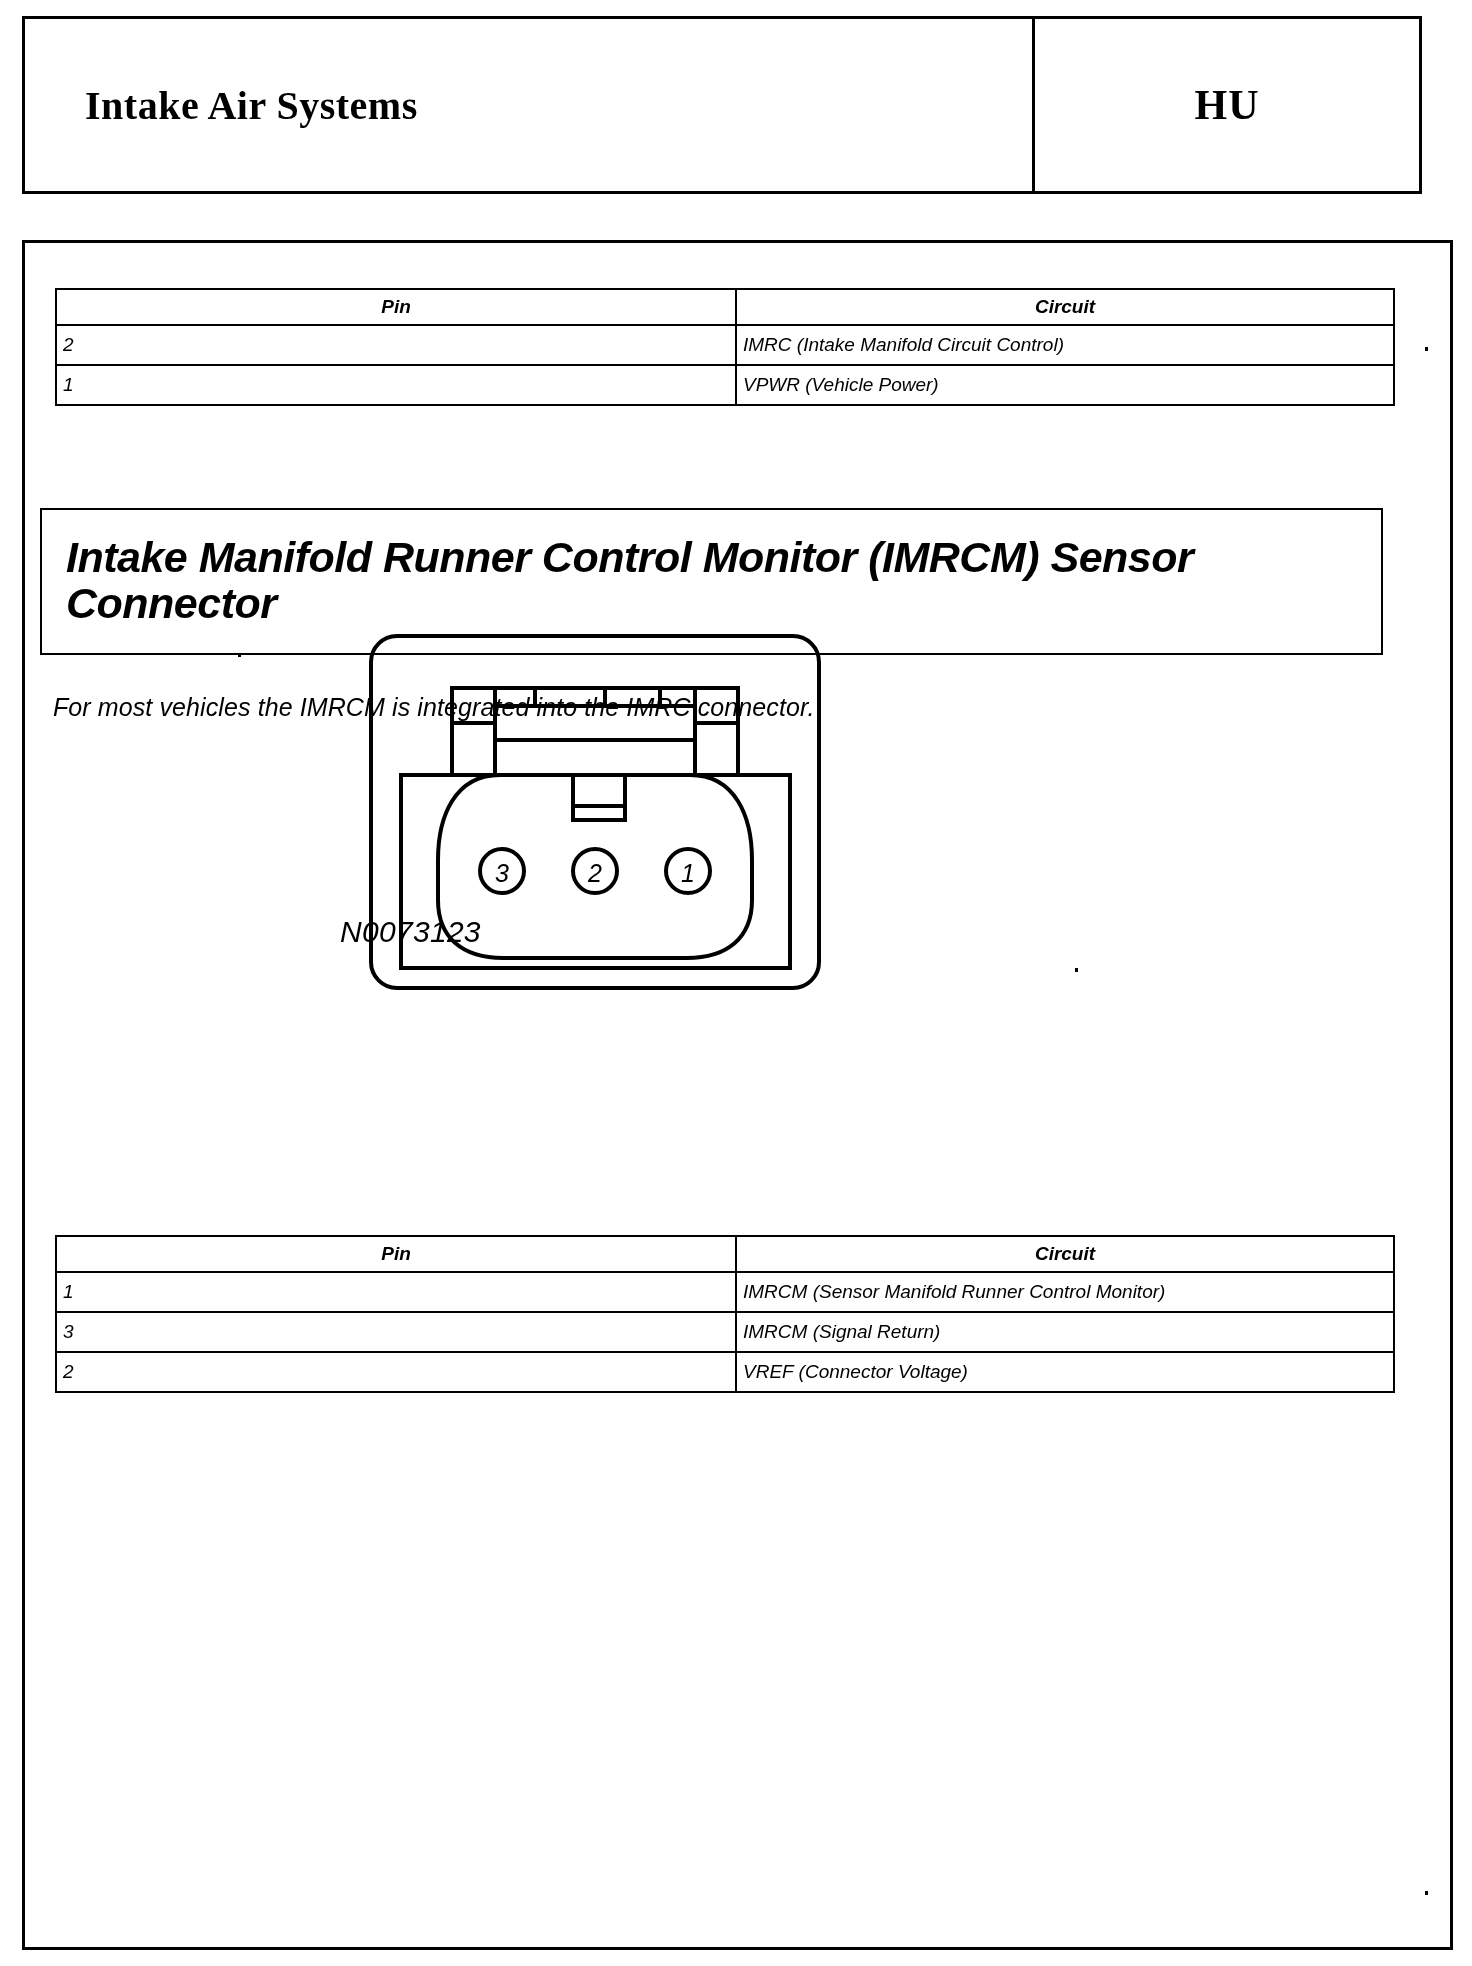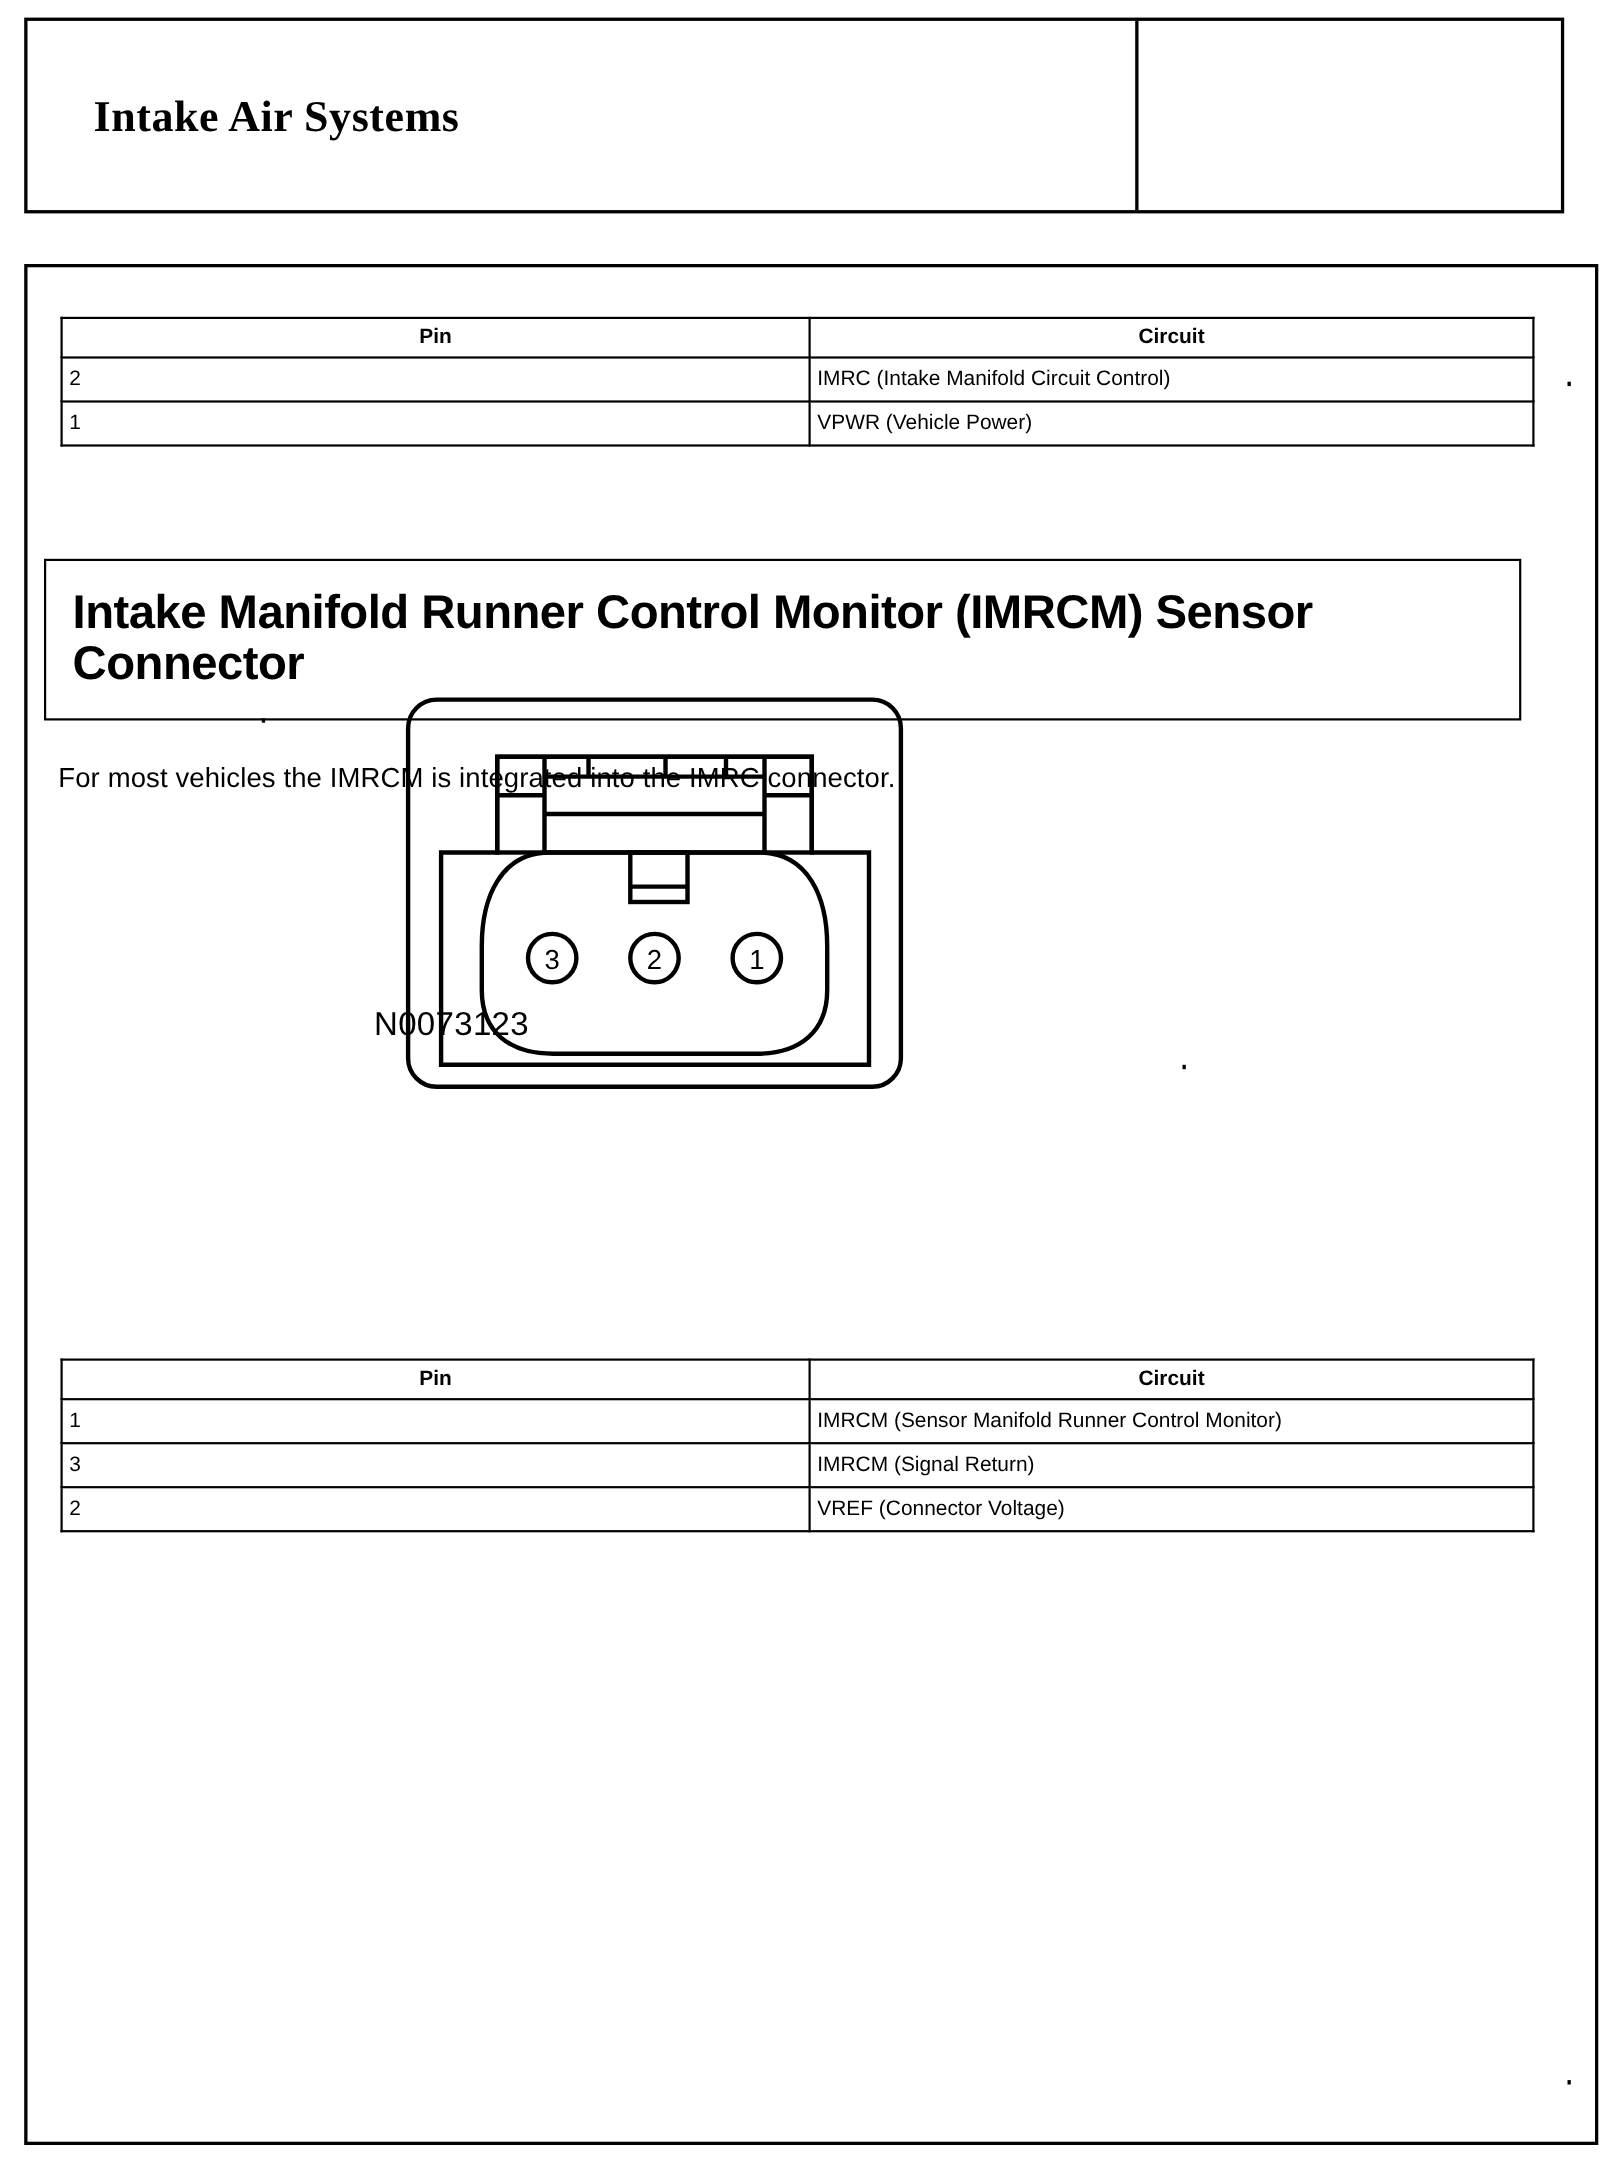--- a/index.html
+++ b/index.html
@@ -60,20 +60,21 @@
 
   
   .page-frame {
     position: absolute;
     left: 22px;
     top: 240px;
     width: 1431px;
     height: 1710px;
     border: 3px solid #000;
     box-sizing: border-box;
+    font-style: italic;
   }
 
   
   .pin-table {
     position: absolute;
     border-collapse: collapse;
     table-layout: fixed;
     font-size: 19px;
   }
   .pin-table.top { left: 30px; top: 45px; width: 1340px; }
@@ -157,20 +158,23 @@
     width: 3px;
     height: 4px;
   }
 </style>
 </head>
 <body>
 
 <div class="header-frame">
   <div class="header-title-cell">
     <span class="header-title">Intake Air Systems</span>
+  </div>
+  <div class="header-code-cell">
+    <span class="header-code">HU</span>
   </div>
 </div>
 
 <div class="page-frame">
 
   <table class="pin-table top">
     <thead>
       <tr>
         <th class="col-pin">Pin</th>
         <th class="col-circuit">Circuit</th>

